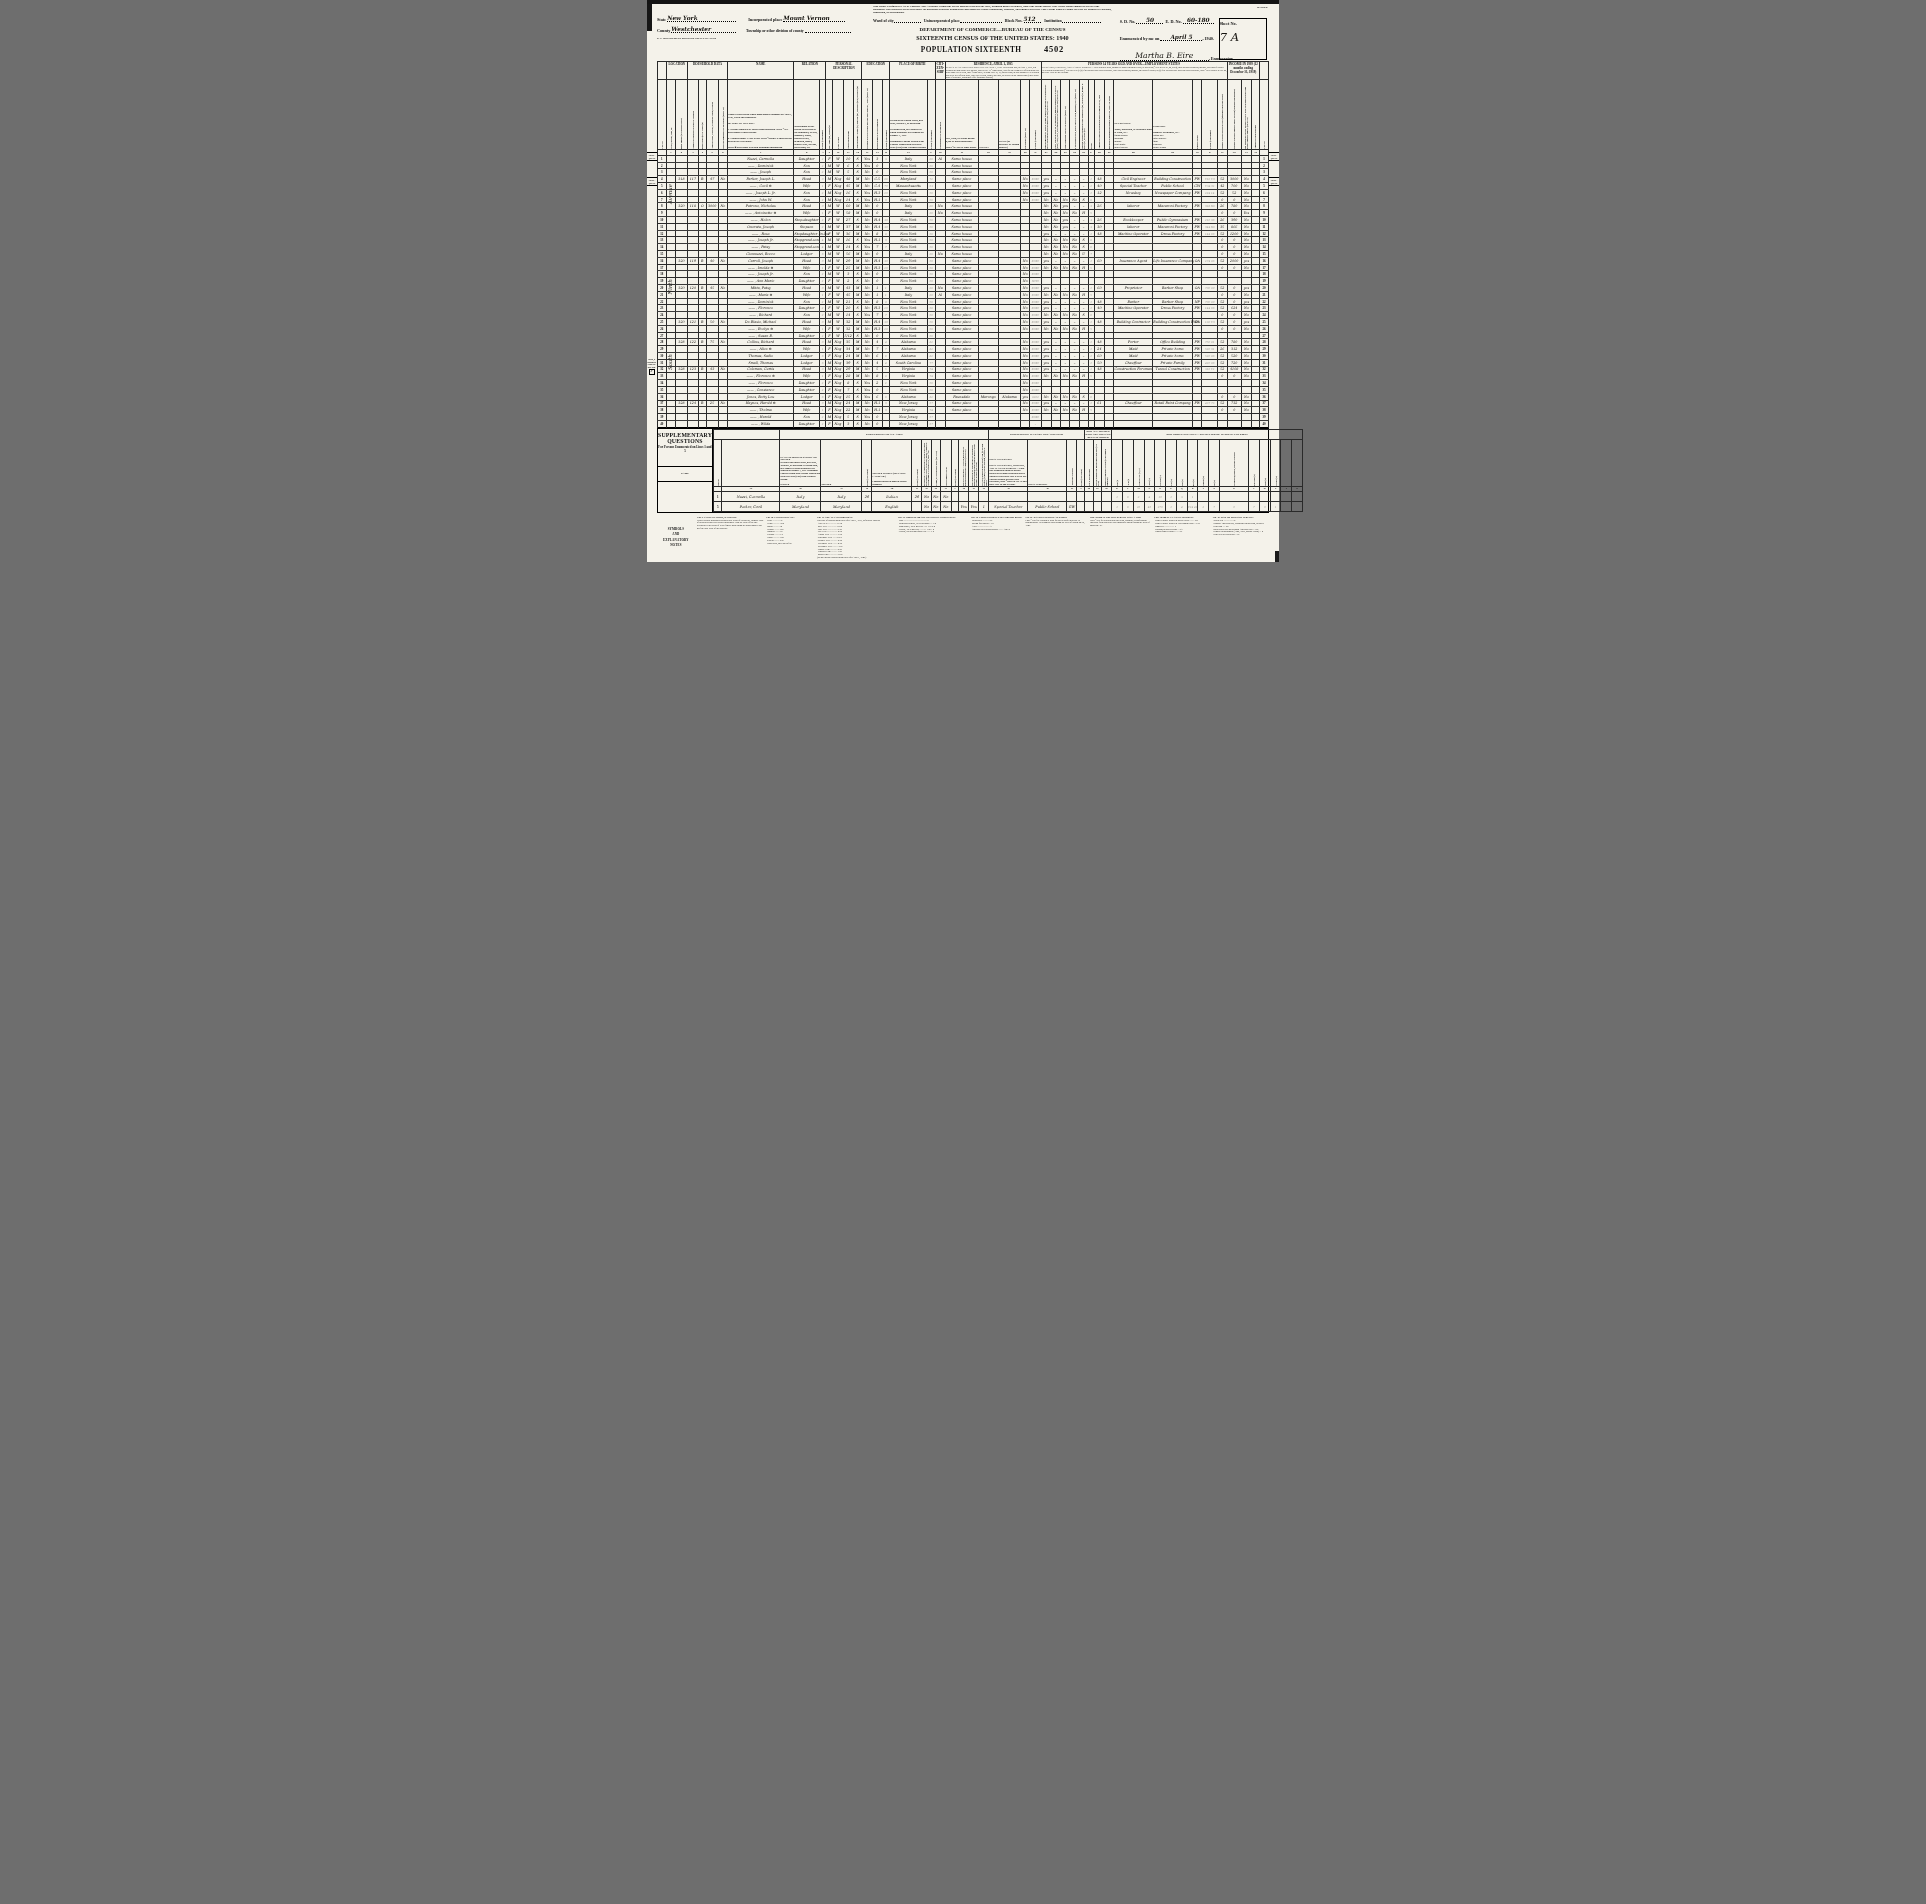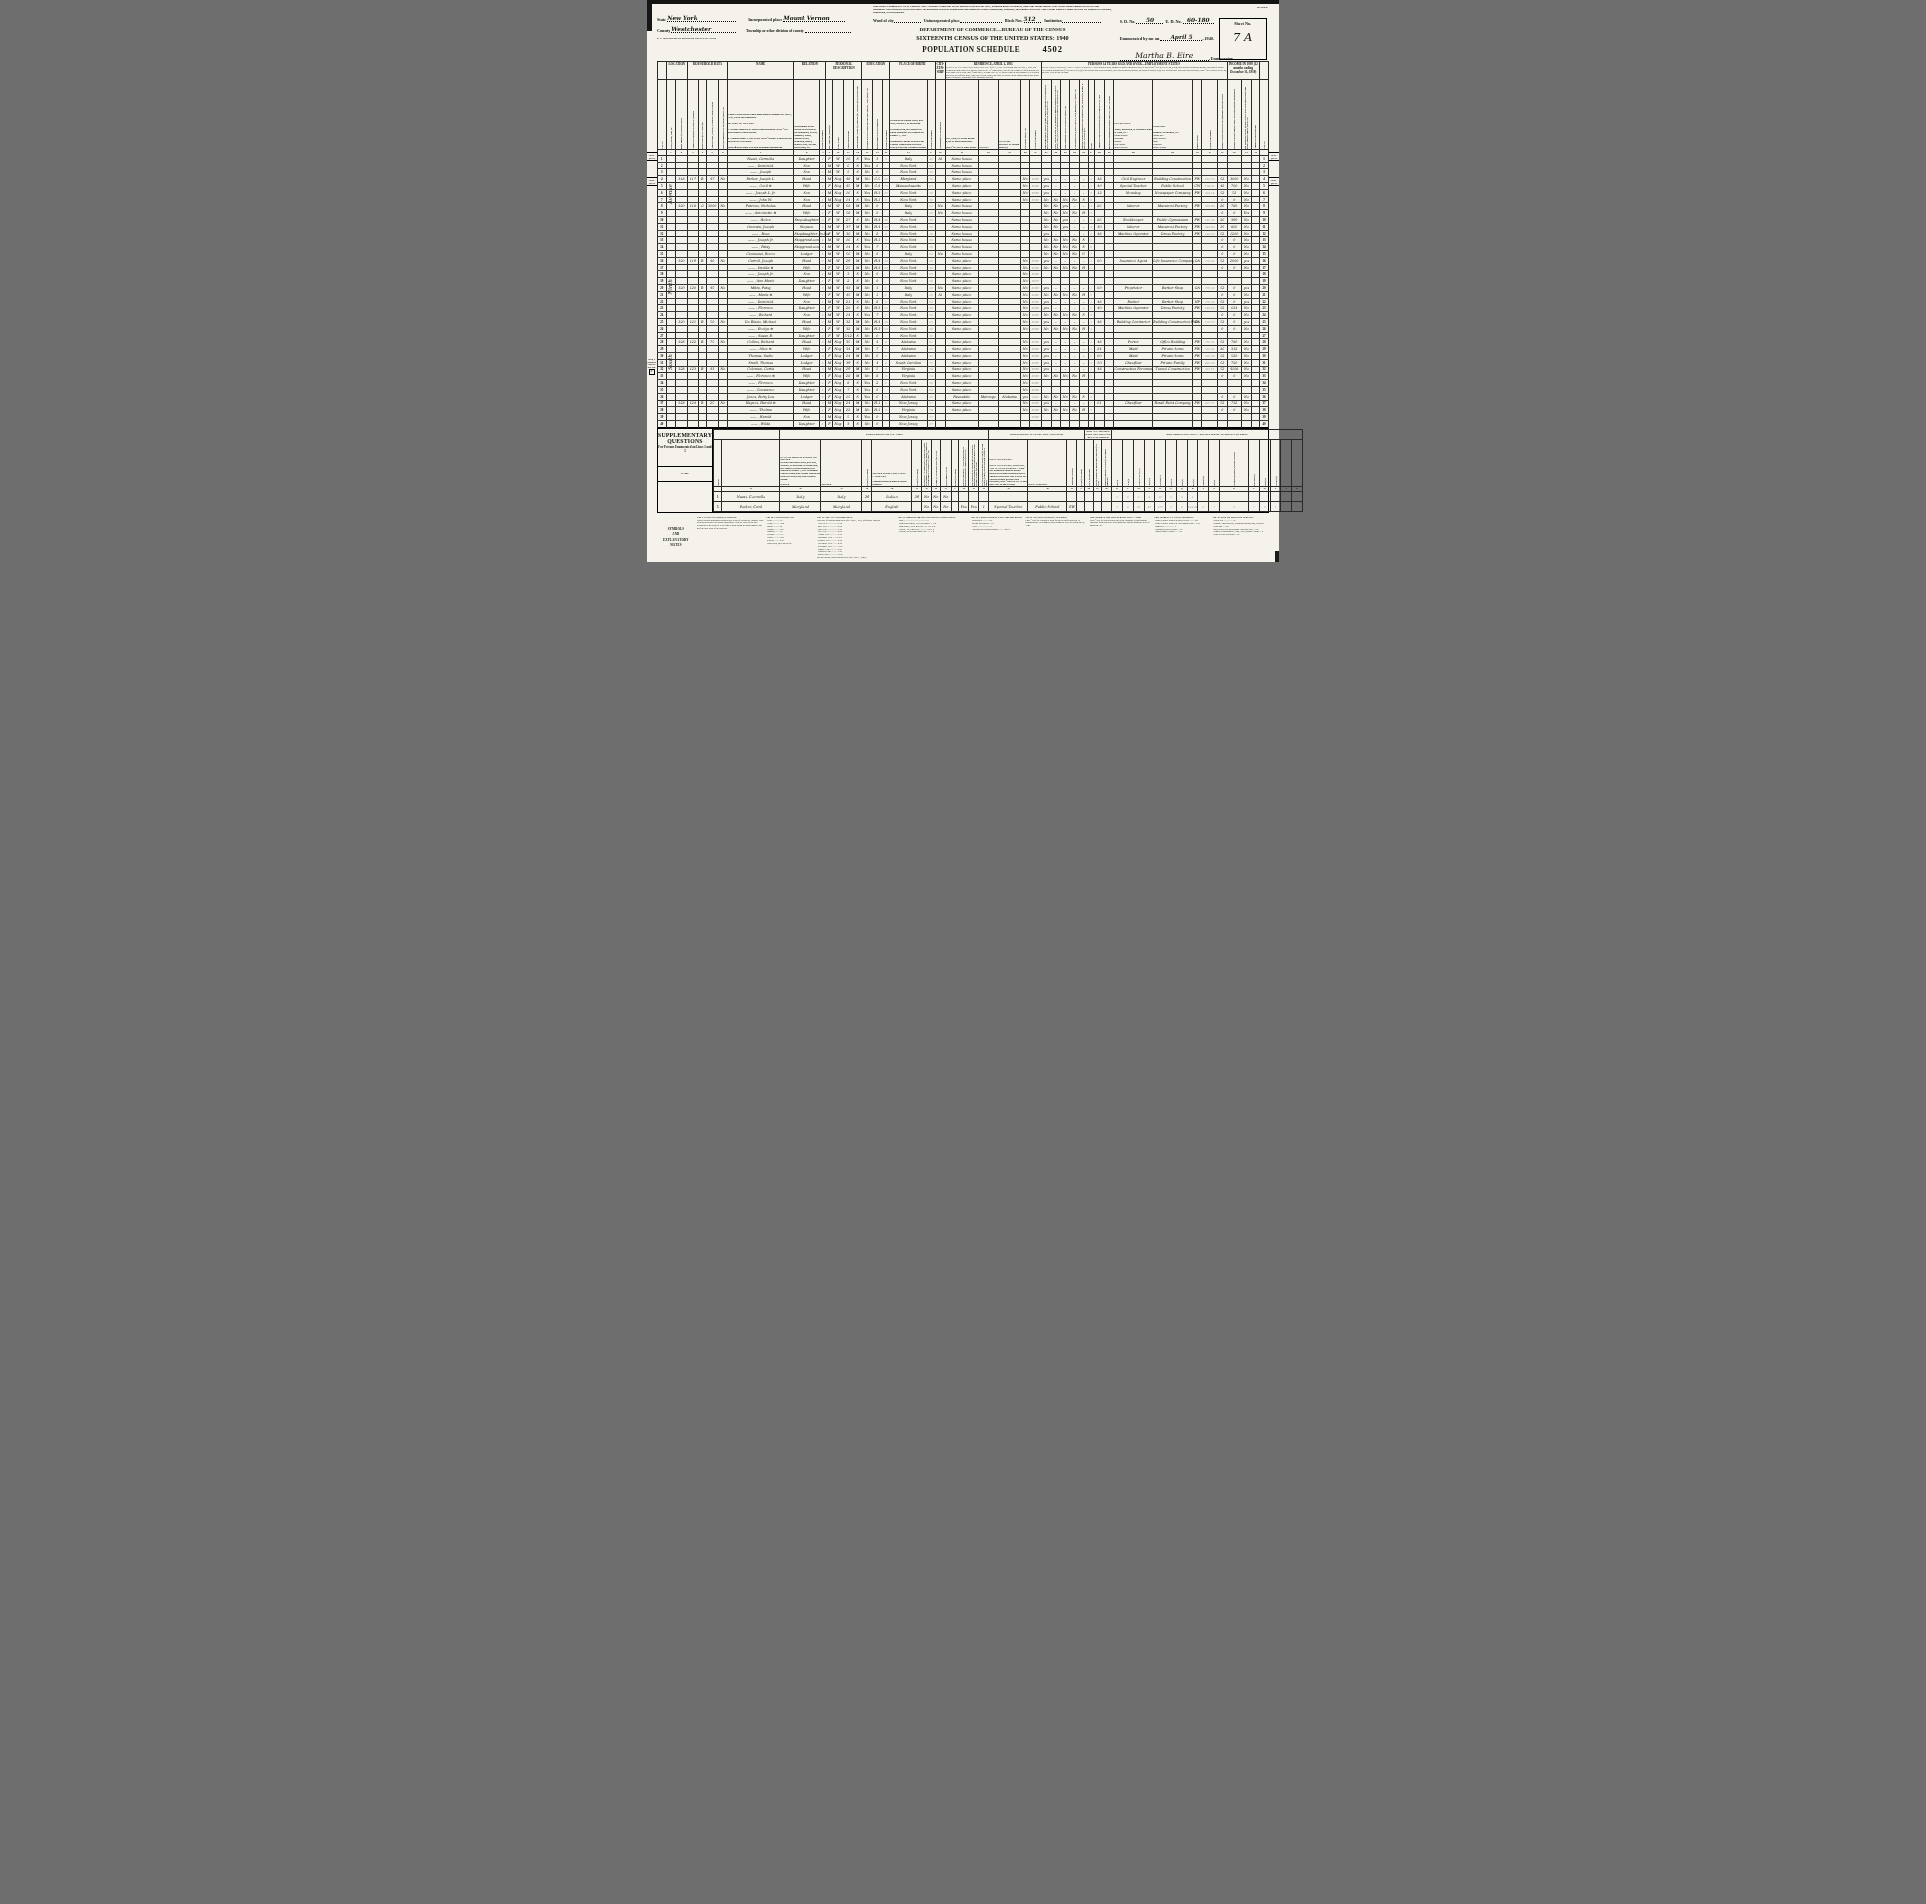--- a/index.html
+++ b/index.html
@@ -20,21 +20,21 @@
   .hdr-mid{width:239px;text-align:center;}
   .warning{font-size:2.6px;font-weight:bold;text-align:left;line-height:1.25;}
   .dept{font-size:5px;font-weight:bold;margin-top:3.9px;letter-spacing:0.1px;}
   .census{font-size:6.2px;font-weight:bold;margin-top:2.3px;}
   .sched{font-size:7.3px;font-weight:bold;margin-top:3.9px;letter-spacing:0.4px;display:inline-block;}
   .stamp{font-size:8.5px;font-weight:bold;display:inline-block;margin-left:21px;letter-spacing:0.8px;}
   .hdr-right{flex:1;padding-left:7.7px;font-size:4.2px;position:relative;}
   .formref{position:absolute;right:1.5px;top:0;font-size:2.9px;font-weight:bold;}
   .hr-line{margin-top:11.6px;white-space:nowrap;}
   .hr-line2{margin-top:10px;white-space:nowrap;}
-  .sheetbox{position:absolute;right:2.3px;top:13px;border:0.8px solid #000;width:46px;height:40px;text-align:center;}
+  .sheetbox{position:absolute;right:2.3px;top:13px;border:0.8px solid #000;width:46px;height:40px;}
   .sheetbox .sl{font-size:4.2px;font-weight:bold;margin-top:2.3px;}
   .sheetbox .sv{font-size:11.6px;margin-top:3.9px;}
   .enum-name{font-size:7.7px;}
   .enum-lab{font-weight:bold;}
 
   
   .twrap{position:relative;margin:0 10px;}
   table.mt{border-collapse:collapse;table-layout:fixed;width:612px;}
   table.mt th,table.mt td{border:0.4px solid #2a2a2a;padding:0;overflow:visible;}
   table.mt{border:0.8px solid #000;}
@@ -117,21 +117,21 @@
       </div>
       <div style="text-align:left;font-size:3.9px;margin-top:1.5px">
         <span class="lab" style="font-weight:bold">Ward of city</span><span class="uline" style="width:27px">&nbsp;</span>
         &nbsp;&nbsp;<span class="lab" style="font-weight:bold">Unincorporated place</span><span class="uline" style="width:42px">&nbsp;</span>
         &nbsp;&nbsp;<span class="lab" style="font-weight:bold">Block Nos.</span> <span class="uline" style="width:17.7px"><span class="hw hwbig">512</span></span>
         &nbsp;&nbsp;<span class="lab" style="font-weight:bold">Institution</span><span class="uline" style="width:39px">&nbsp;</span>
       </div>
       <div class="dept">DEPARTMENT OF COMMERCE—BUREAU OF THE CENSUS</div>
       <div class="census">SIXTEENTH CENSUS OF THE UNITED STATES: 1940</div>
       <div>
-        <span class="sched">POPULATION SCHEDULE</span>
+        <span class="sched">POPULATION SIXTEENTH</span>
         <span class="stamp">4502</span>
       </div>
     </div>
     <div class="hdr-right">
       <div class="formref">16-952 B</div>
       <div class="hr-line">
         <span class="lab" style="font-weight:bold">S. D. No.</span>
         <span class="uline" style="width:27px;text-align:center"><span class="hw hwbig">50</span></span>
         &nbsp;<span class="lab" style="font-weight:bold">E. D. No.</span>
         <span class="uline" style="width:31px;text-align:center"><span class="hw hwbig">60-180</span></span>

